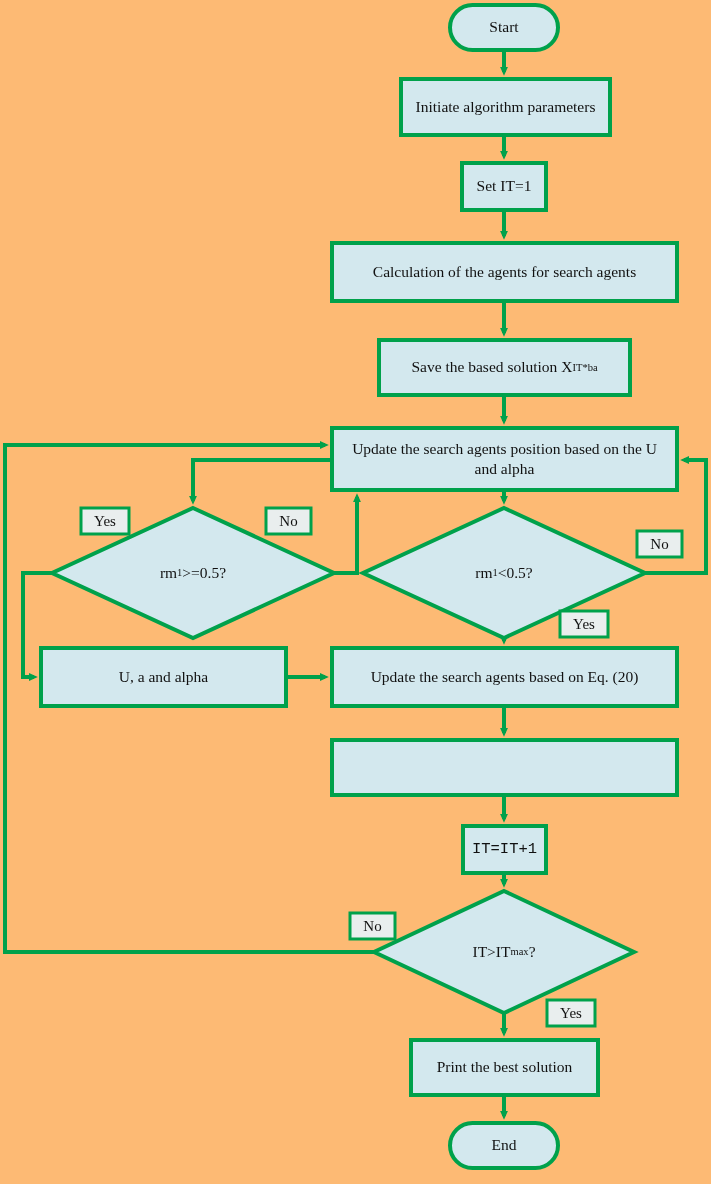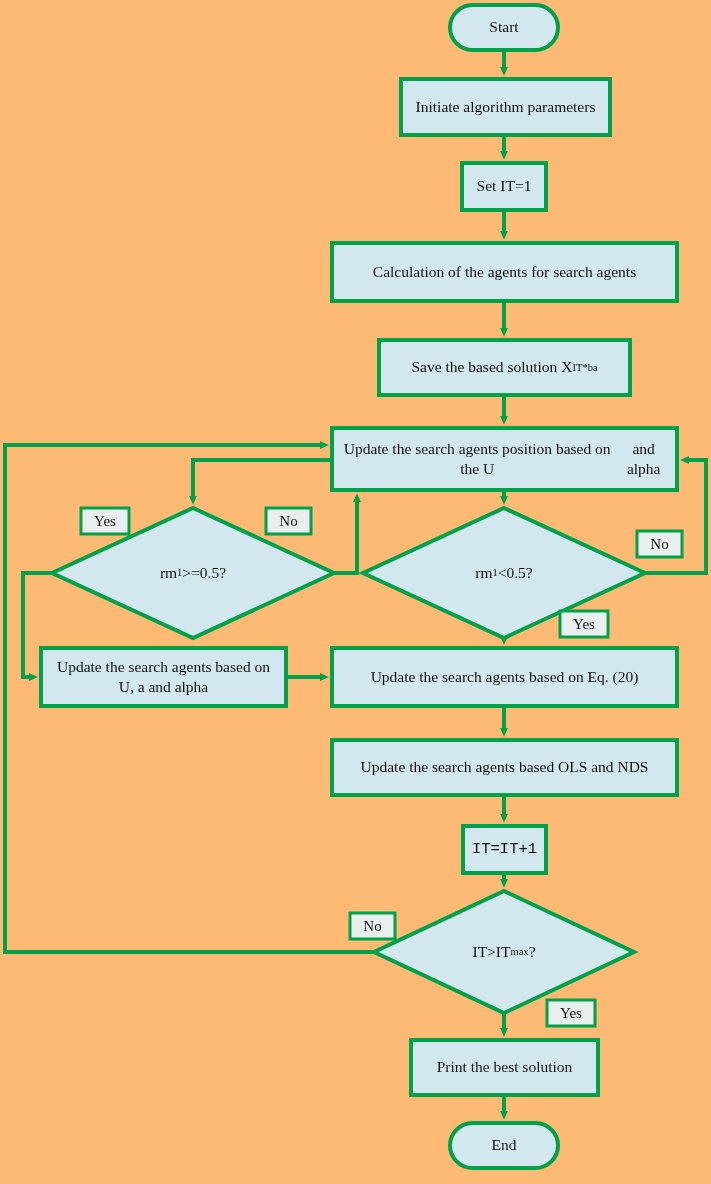--- a/index.html
+++ b/index.html
@@ -153,45 +153,43 @@
   <div class="node-label" style="left:462px; top:163px; width:84px; height:47px;">Set IT=1</div>
 
   <div class="node-label" style="left:332px; top:243px; width:345px; height:58px;">Calculation of the agents for search agents</div>
 
   <div class="node-label" style="left:379px; top:340px; width:251px; height:55px;">
     <span>Save the based solution X</span>
       <sub>IT</sub>
       <sup>*ba</sup>
   </div>
 
-  <div class="node-label" style="left:332px; top:428px; width:345px; height:62px; flex-direction:row;">
+  <div class="node-label" style="left:332px; top:428px; width:345px; height:62px; flex-direction:column;">
     <span>Update the search agents position based on the U</span>
     <span>and alpha</span>
   </div>
 
   <div class="node-label" style="left:118px; top:558px; width:150px; height:30px;">
     <span>rm</span>
       <sub>1</sub>
       <span>&gt;=0.5?</span>
   </div>
 
   <div class="node-label" style="left:429px; top:558px; width:150px; height:30px;">
     <span>rm</span>
       <sub>1</sub>
       <span>&lt;0.5?</span>
   </div>
 
   <div class="node-label" style="left:41px; top:648px; width:245px; height:58px; flex-direction:column;">
-    <span>Update the search agents based on</span>
     <span>U, a and alpha</span>
   </div>
 
   <div class="node-label" style="left:332px; top:648px; width:345px; height:58px;">Update the search agents based on Eq. (20)</div>
 
-  <div class="node-label" style="left:332px; top:740px; width:345px; height:55px;">Update the search agents based OLS and NDS</div>
 
   <div class="node-label" style="left:463px; top:826px; width:83px; height:47px;font-family:Liberation Mono, monospace;">IT=IT+1</div>
 
   <div class="node-label" style="left:429px; top:937px; width:150px; height:30px;">
     <span>IT&gt;IT</span>
       <sup>max</sup>
       <span>?</span>
   </div>
 
   <div class="node-label" style="left:411px; top:1040px; width:187px; height:55px;">Print the best solution</div>

